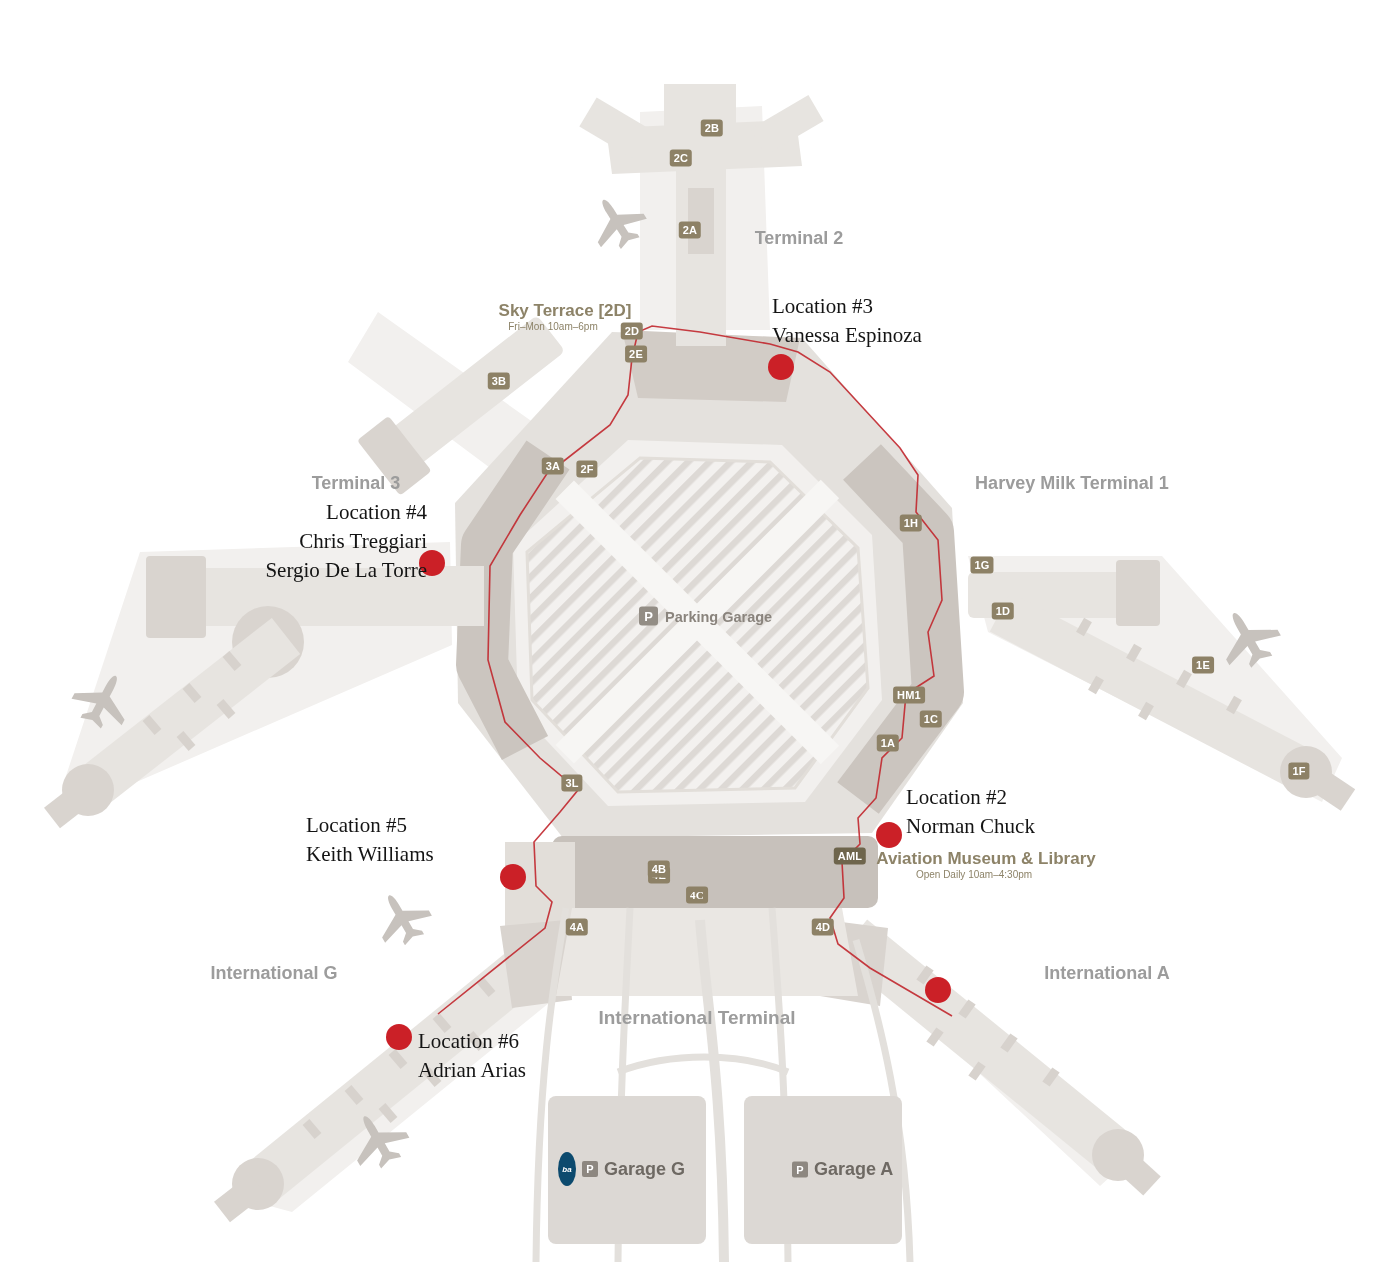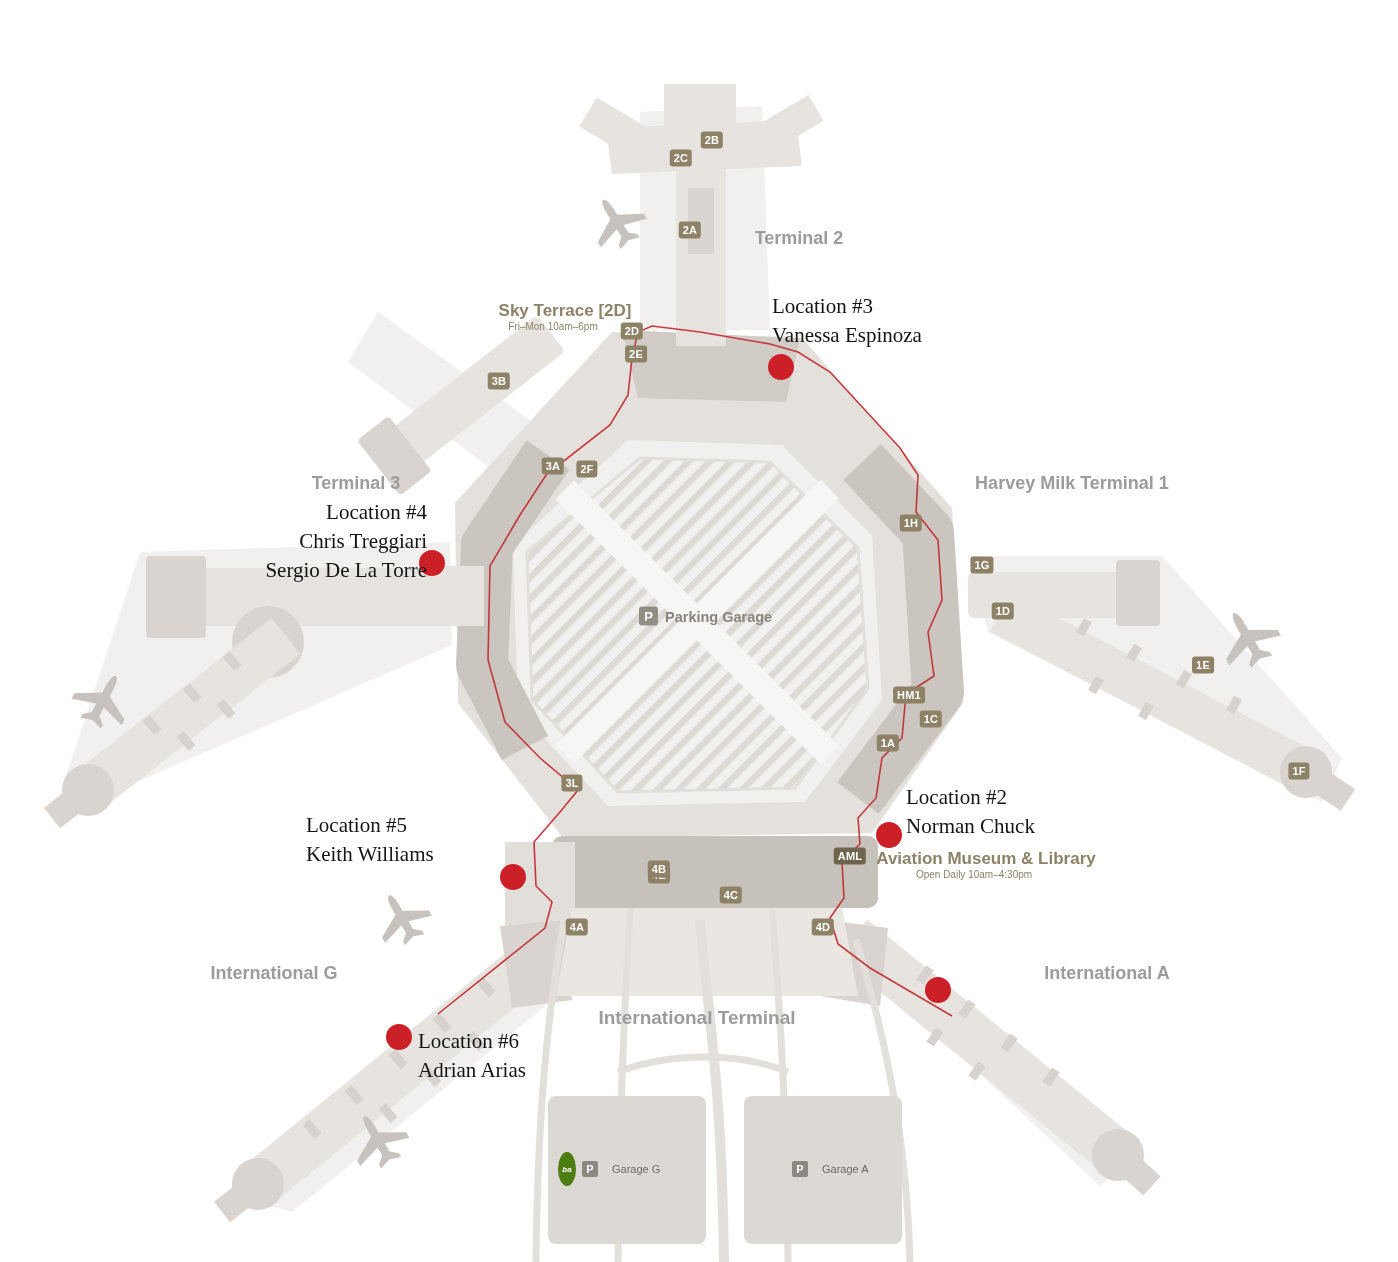--- a/index.html
+++ b/index.html
@@ -28,22 +28,22 @@
           color:#141414; line-height:29px; white-space:nowrap; }
 
   .parking-label { position:absolute; display:flex; align-items:center; gap:7px; transform:translate(0,-50%); }
   .p-icon { background:#938d85; color:#fff; font-weight:bold; display:flex; align-items:center;
           justify-content:center; border-radius:3px; }
   .p-icon-lg { width:19px; height:19px; font-size:13px; }
   .p-icon-sm { width:16px; height:16px; font-size:11px; border-radius:2px; background:#8d8780; }
   .parking-text { font-size:14.5px; font-weight:bold; color:#8a847d; }
 
   .garage-label { position:absolute; display:flex; align-items:center; gap:6px; transform:translate(0,-50%); }
-  .garage-text { font-size:11px; font-weight:normal; color:#6e6963;margin-left:8px; }
-  .transit-icon { width:18px; height:34px; border-radius:50%; background:#4d7c0f; color:#fff;
+  .garage-text { font-size:18px; font-weight:bold; color:#6e6963; }
+  .transit-icon { width:18px; height:34px; border-radius:50%; background:#0c4a6e; color:#fff;
           font-size:8px; font-style:italic; font-weight:bold; display:flex; align-items:center;
           justify-content:center; }
 </style>
 </head>
 <body>
 
 <div id="stage">
 
   <svg id="map-svg" viewBox="0 0 1398 1262" width="1398" height="1262">
     <defs>
@@ -180,41 +180,41 @@
          L 906,694 L 902,738 L 882,758 L 876,798 L 858,818 L 860,844 L 842,862 L 844,898 L 830,918 L 838,944
          L 870,968 L 952,1016" fill="none" stroke="#c1272d" stroke-width="1.6" opacity="0.9"></path>
   <use href="#plane" xlink:href="#plane" transform="translate(617 222) rotate(-32) scale(1)" x="-32" y="-32" width="64" height="64" fill="#c7c2bd"></use>
       <use href="#plane" xlink:href="#plane" transform="translate(103 700) rotate(28) scale(1.05)" x="-32" y="-32" width="64" height="64" fill="#c7c2bd"></use>
       <use href="#plane" xlink:href="#plane" transform="translate(1248 638) rotate(-30) scale(1.1)" x="-32" y="-32" width="64" height="64" fill="#c7c2bd"></use>
       <use href="#plane" xlink:href="#plane" transform="translate(402 918) rotate(-30) scale(1)" x="-32" y="-32" width="64" height="64" fill="#c7c2bd"></use>
       <use href="#plane" xlink:href="#plane" transform="translate(378 1140) rotate(-30) scale(1.05)" x="-32" y="-32" width="64" height="64" fill="#c7c2bd"></use>
     </svg>
 
   <div id="gates-layer" class="layer">
-      <div class="gate" style="left: 712px; top: 140px;">2B</div>
+      <div class="gate" style="left: 712px; top: 128px;">2B</div>
       <div class="gate" style="left: 681px; top: 158px;">2C</div>
       <div class="gate" style="left: 690px; top: 230px;">2A</div>
       <div class="gate" style="left: 632px; top: 331px;">2D</div>
       <div class="gate" style="left: 636px; top: 354px;">2E</div>
       <div class="gate" style="left: 499px; top: 381px;">3B</div>
       <div class="gate" style="left: 587px; top: 449px; margin-top: 20px;">2F</div>
       <div class="gate" style="left: 553px; top: 466px;">3A</div>
       <div class="gate" style="left: 911px; top: 523px;">1H</div>
       <div class="gate" style="left: 982px; top: 565px;">1G</div>
       <div class="gate" style="left: 1003px; top: 611px;">1D</div>
       <div class="gate" style="left: 1203px; top: 665px;">1E</div>
       <div class="gate" style="left: 1299px; top: 771px;">1F</div>
       <div class="gate" style="left: 909px; top: 695px;">HM1</div>
       <div class="gate" style="left: 931px; top: 719px;">1C</div>
       <div class="gate" style="left: 888px; top: 743px;">1A</div>
       <div class="gate" style="left: 572px; top: 783px;">3L</div>
       <div class="gate gate-dark" style="left: 850px; top: 856px;">AML</div>
       <div class="gate" style="left: 659px; top: 875px;">4E</div>
       <div class="gate" style="left: 659px; top: 869px;">4B</div>
-      <div class="gate" style="left: 731px; top: 895px;">4C</div>
+      <div class="gate" style="left: 697px; top: 895px; font-family: Liberation Serif, serif;">4C</div>
       <div class="gate" style="left: 577px; top: 927px;">4A</div>
       <div class="gate" style="left: 823px; top: 927px;">4D</div>
     </div>
   <div id="labels-layer" class="layer">
       <div class="terminal-label" style="left: 799px; top: 238px; font-size: 18px;">Terminal 2</div>
       <div class="terminal-label" style="left: 1072px; top: 483px; font-size: 18px;">Harvey Milk Terminal 1</div>
       <div class="terminal-label" style="left: 356px; top: 483px; font-size: 18px;">Terminal 3</div>
       <div class="terminal-label" style="left: 697px; top: 1018px; font-size: 19px;">International Terminal</div>
       <div class="terminal-label" style="left: 274px; top: 973px; font-size: 18px;">International G</div>
       <div class="terminal-label" style="left: 1107px; top: 973px; font-size: 18px;">International A</div>

